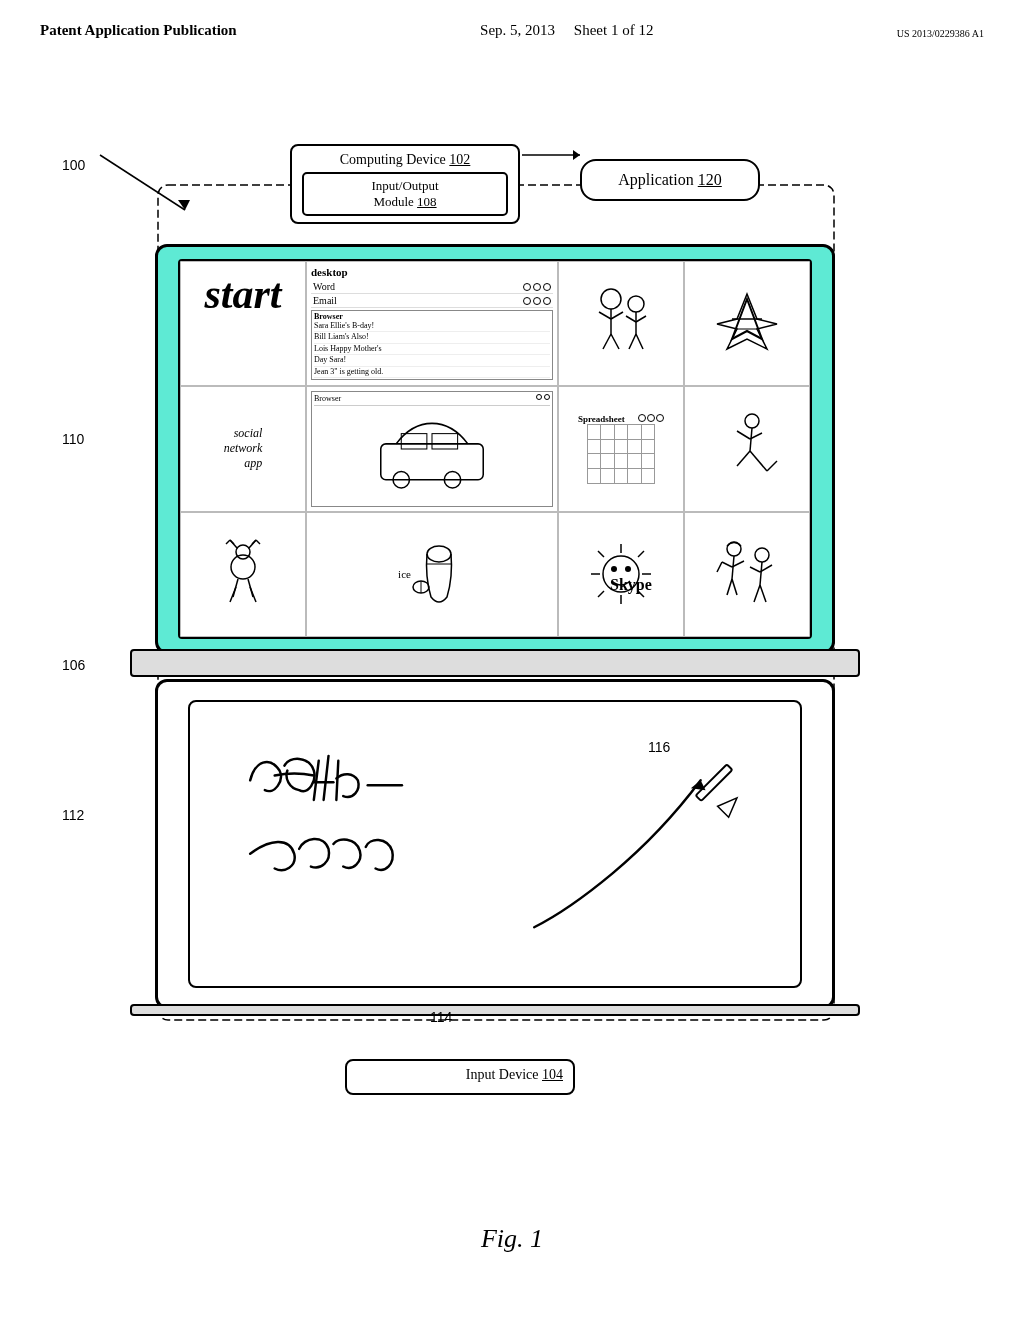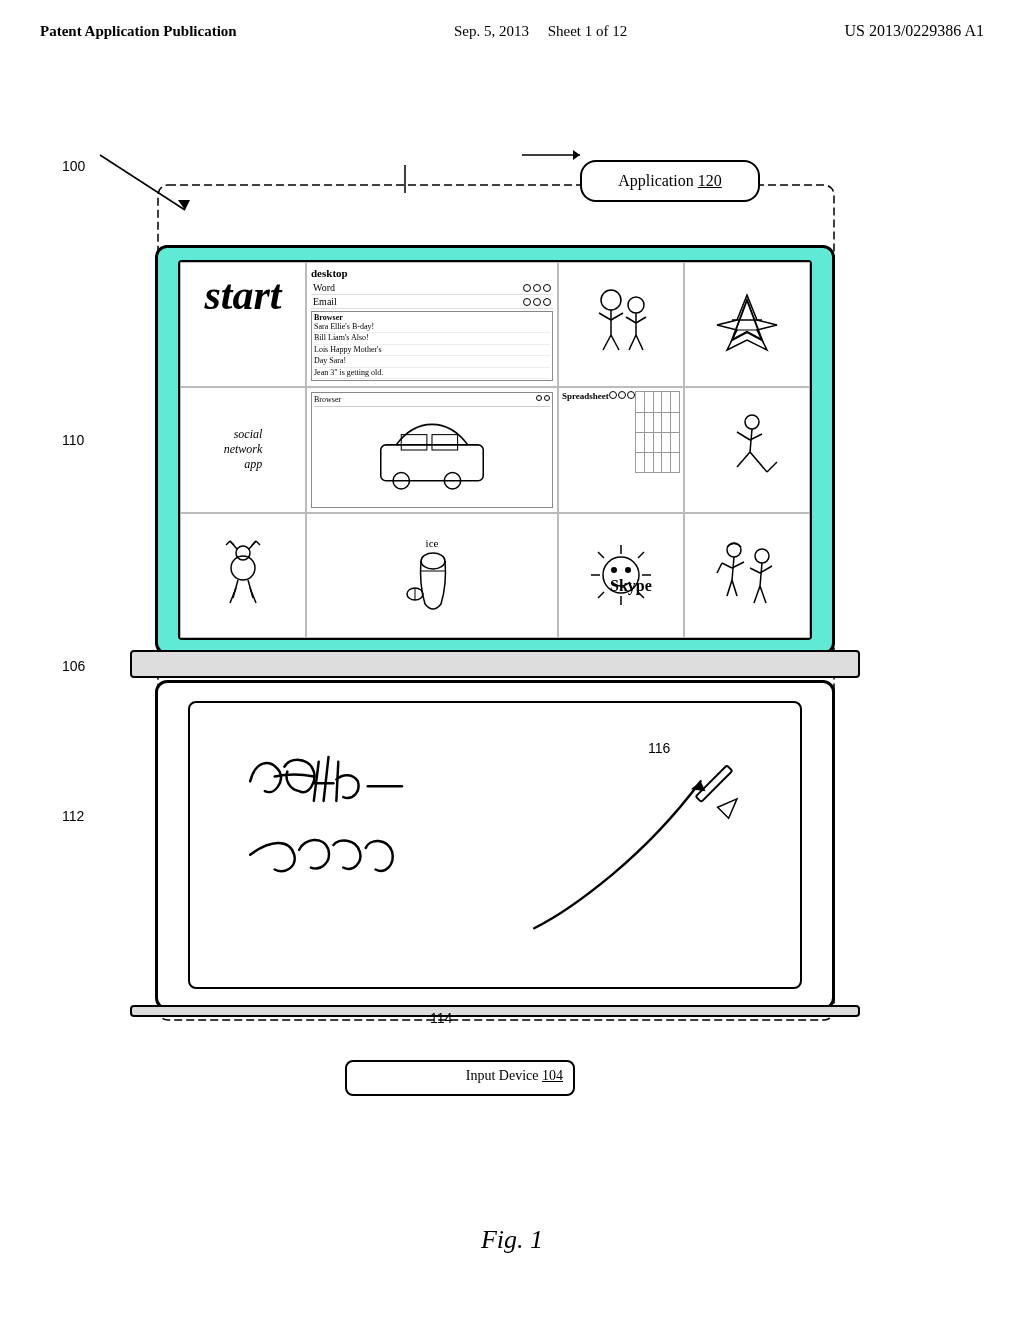--- a/index.html
+++ b/index.html
@@ -21,21 +21,21 @@
     }
     .header-left {
       font-size: 15px;
       font-weight: bold;
     }
     .header-center {
       font-size: 15px;
       text-align: center;
     }
     .header-right {
-      font-size: 16px;
+      font-size: 10px;
       text-align: right;
     }
 
     
     .diagram {
       position: relative;
       width: 100%;
       height: 1220px;
       top: 10px;
     }
@@ -127,21 +127,21 @@
       align-items: flex-start;
       padding: 8px;
       background: #fff;
     }
     .grid-cell.desktop-cell {
       align-items: flex-start;
       padding: 4px;
       font-size: 10px;
     }
     .grid-cell.ice-cell {
-      flex-direction: column;
+      flex-direction: row;
       font-size: 11px;
     }
     .grid-cell.social-cell {
       flex-direction: column;
       font-size: 12px;
       font-style: italic;
       text-align: right;
     }
     .app-row {
       display: flex;
@@ -324,20 +324,29 @@
 
   <rect x="158" y="625" width="676" height="395" rx="10" ry="10" fill="none" stroke="#000" stroke-width="1.5" stroke-dasharray="8,4"></rect>
 
   <line x1="460" y1="1010" x2="460" y2="980" stroke="#000" stroke-width="1.5"></line>
 </svg>
 
 <div class="diagram">
 
   <div class="ref-label" style="left:62px; top:108px;">100</div>
 
+  <div class="computing-device-box">
+    <div class="title">
+      Computing Device <span class="underline">102</span>
+    </div>
+    <div class="subtitle">
+      <span>Input/Output</span><br>
+      <span>Module <span class="underline">108</span></span>
+    </div>
+  </div>
 
   <div class="application-box">
     <span>Application <span class="underline">120</span></span>
   </div>
 
   <div class="laptop-outer">
     <div class="laptop-screen">
 
       <div class="desktop-grid">
 
@@ -432,21 +441,21 @@
                 <path d="M25 35 Q40 15 60 15 Q80 15 95 35" fill="none" stroke="#000" stroke-width="1.5"></path>
                 <circle cx="30" cy="70" r="8" fill="none" stroke="#000" stroke-width="1.5"></circle>
                 <circle cx="80" cy="70" r="8" fill="none" stroke="#000" stroke-width="1.5"></circle>
                 <rect x="30" y="25" width="25" height="15" fill="none" stroke="#000" stroke-width="1"></rect>
                 <rect x="60" y="25" width="25" height="15" fill="none" stroke="#000" stroke-width="1"></rect>
               </svg>
             </div>
           </div>
         </div>
 
-        <div class="grid-cell" style="flex-direction:row; align-items:flex-start; padding:3px;">
+        <div class="grid-cell" style="flex-direction:column; align-items:center; padding:19px;">
           <div style="font-size:9px; font-weight:bold; display:flex; justify-content:space-between; width:100%;">
             <span>Spreadsheet</span>
             <div style="display:flex; gap:1px;">
               <div class="mini-circle"></div>
               <div class="mini-circle"></div>
               <div class="mini-circle"></div>
             </div>
           </div>
           <div class="spreadsheet-grid">
             <div class="sp-cell"></div>

